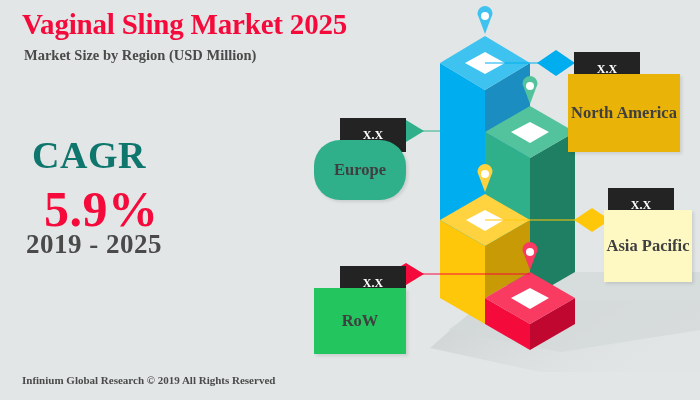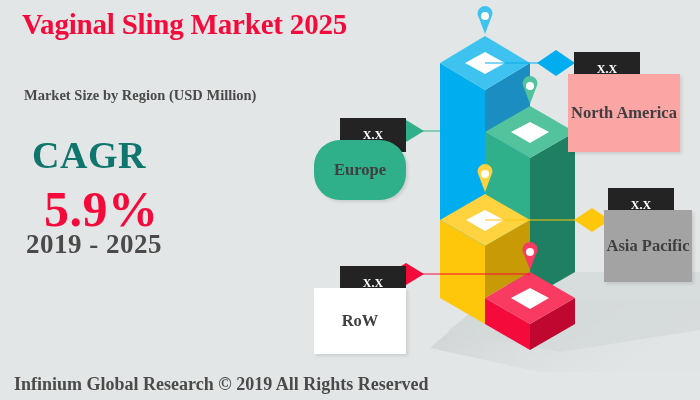--- a/index.html
+++ b/index.html
@@ -30,21 +30,20 @@
     white-space: nowrap;
   }
   .subtitle {
     position: absolute;
     left: 24px;
     top: 47px;
     font-size: 14.5px;
     font-weight: bold;
     color: #4a4a4a;
     white-space: nowrap;
-    margin-top: 40px;
   }
   .cagr-word {
     position: absolute;
     left: 32px;
     top: 133px;
     font-size: 38px;
     font-weight: bold;
     color: #0f766e;
     letter-spacing: 0.5px;
   }
@@ -61,23 +60,23 @@
     position: absolute;
     left: 26px;
     top: 229px;
     font-size: 27px;
     font-weight: bold;
     color: #4a4a4a;
     letter-spacing: 0.5px;
   }
   .footer {
     position: absolute;
-    left: 14px;
+    left: 22px;
     top: 374px;
-    font-size: 18px;
+    font-size: 11px;
     font-weight: bold;
     color: #4a4a4a;
     white-space: nowrap;
   }
 
   
   .stage {
     position: absolute;
     left: 0;
     top: 0;
@@ -115,33 +114,33 @@
     font-size: 12px;
     font-weight: bold;
     display: flex;
     align-items: center;
     justify-content: center;
     letter-spacing: 0px;
   }
 
   
   #card-north-america { left: 568px; top: 52px; width: 112px; }
-  #card-north-america .region-box { width: 112px; height: 78px; background: #fca5a5; }
+  #card-north-america .region-box { width: 112px; height: 78px; background: #eab308; }
   #card-north-america .value-chip { left: 6px; }
 
   #card-europe { left: 314px; top: 118px; width: 92px; }
   #card-europe .region-box { width: 92px; height: 60px; background: #2fb08a; border-radius: 26px; }
   #card-europe .value-chip { right: 0px; }
 
   #card-asia-pacific { left: 604px; top: 188px; width: 88px; }
-  #card-asia-pacific .region-box { width: 88px; height: 72px; background: #a3a3a3; }
+  #card-asia-pacific .region-box { width: 88px; height: 72px; background: #fef9c3; }
   #card-asia-pacific .value-chip { left: 4px; }
 
   #card-row { left: 314px; top: 266px; width: 92px; }
-  #card-row .region-box { width: 92px; height: 66px; background: #ffffff; }
+  #card-row .region-box { width: 92px; height: 66px; background: #22c55e; }
   #card-row .value-chip { right: 0px; }
 </style>
 </head>
 <body>
 
 <div id="infographic">
 
   <div class="title">Vaginal Sling Market 2025</div>
 
   <div class="subtitle">Market Size by Region (USD Million)</div>

